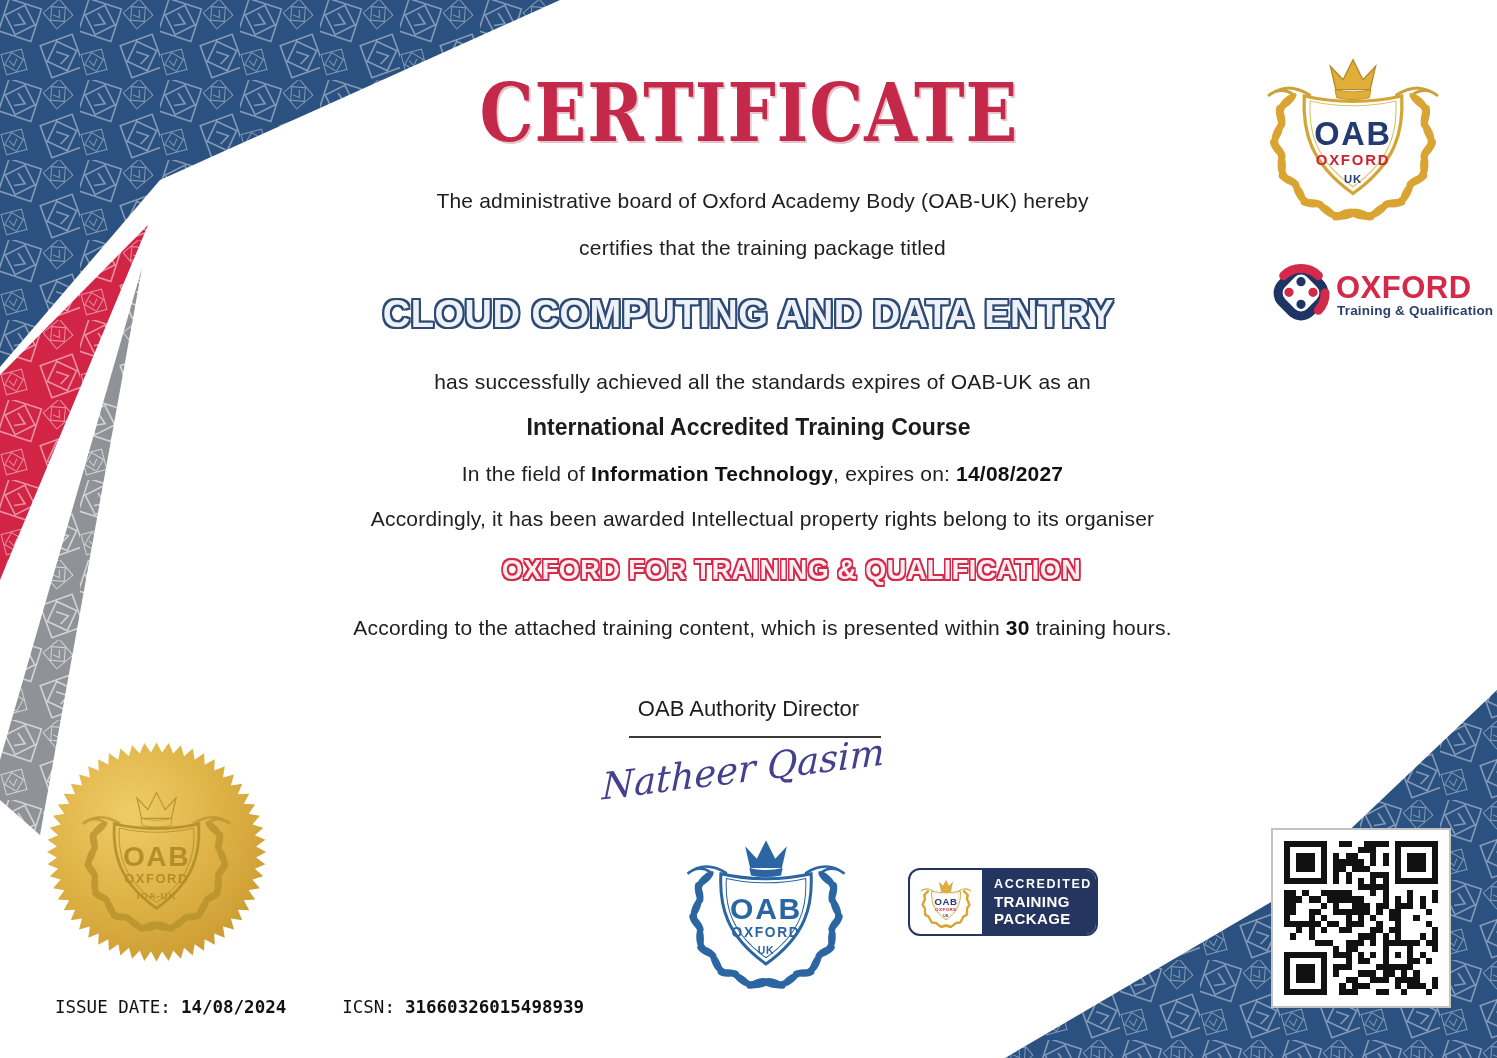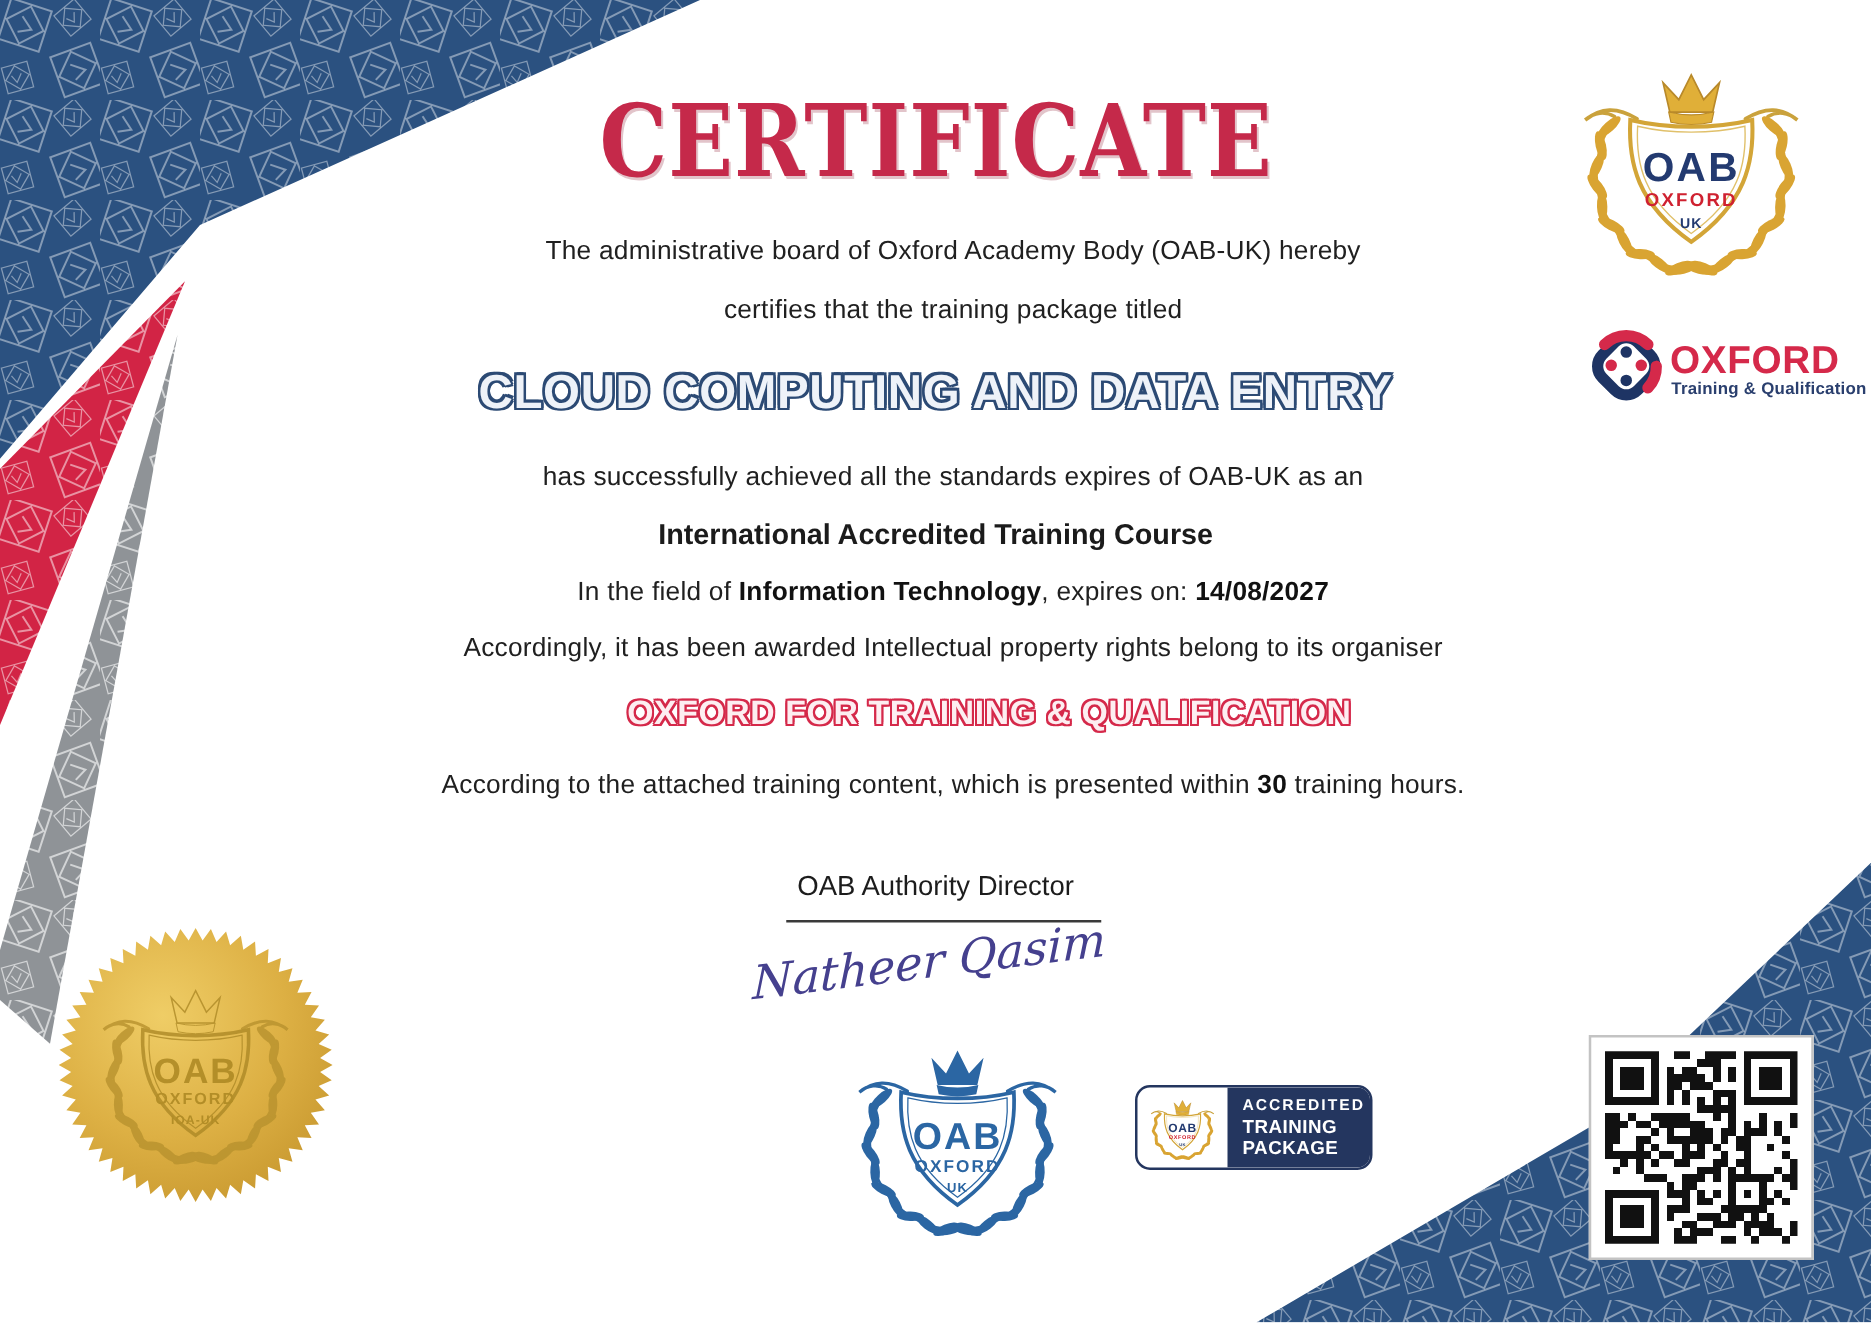--- a/index.html
+++ b/index.html
@@ -630,14 +630,21 @@
         <rect x="55.44" y="147.84" width="6.16" height="6.16" fill="#111111"></rect>
         <rect x="61.60" y="147.84" width="6.16" height="6.16" fill="#111111"></rect>
         <rect x="67.76" y="147.84" width="6.16" height="6.16" fill="#111111"></rect>
         <rect x="92.40" y="147.84" width="6.16" height="6.16" fill="#111111"></rect>
         <rect x="98.56" y="147.84" width="6.16" height="6.16" fill="#111111"></rect>
         <rect x="117.04" y="147.84" width="6.16" height="6.16" fill="#111111"></rect>
         <rect x="141.68" y="147.84" width="6.16" height="6.16" fill="#111111"></rect>
       </svg>
   </div>
 
+  <div class="abs footer-row">
+    <span class="lbl">ISSUE DATE:</span>
+    <b>14/08/2024</b>
+    <span class="footer-gap"></span>
+    <span class="lbl">ICSN:</span>
+    <b>31660326015498939</b>
+  </div>
 
 </div>
 
 </body></html>

